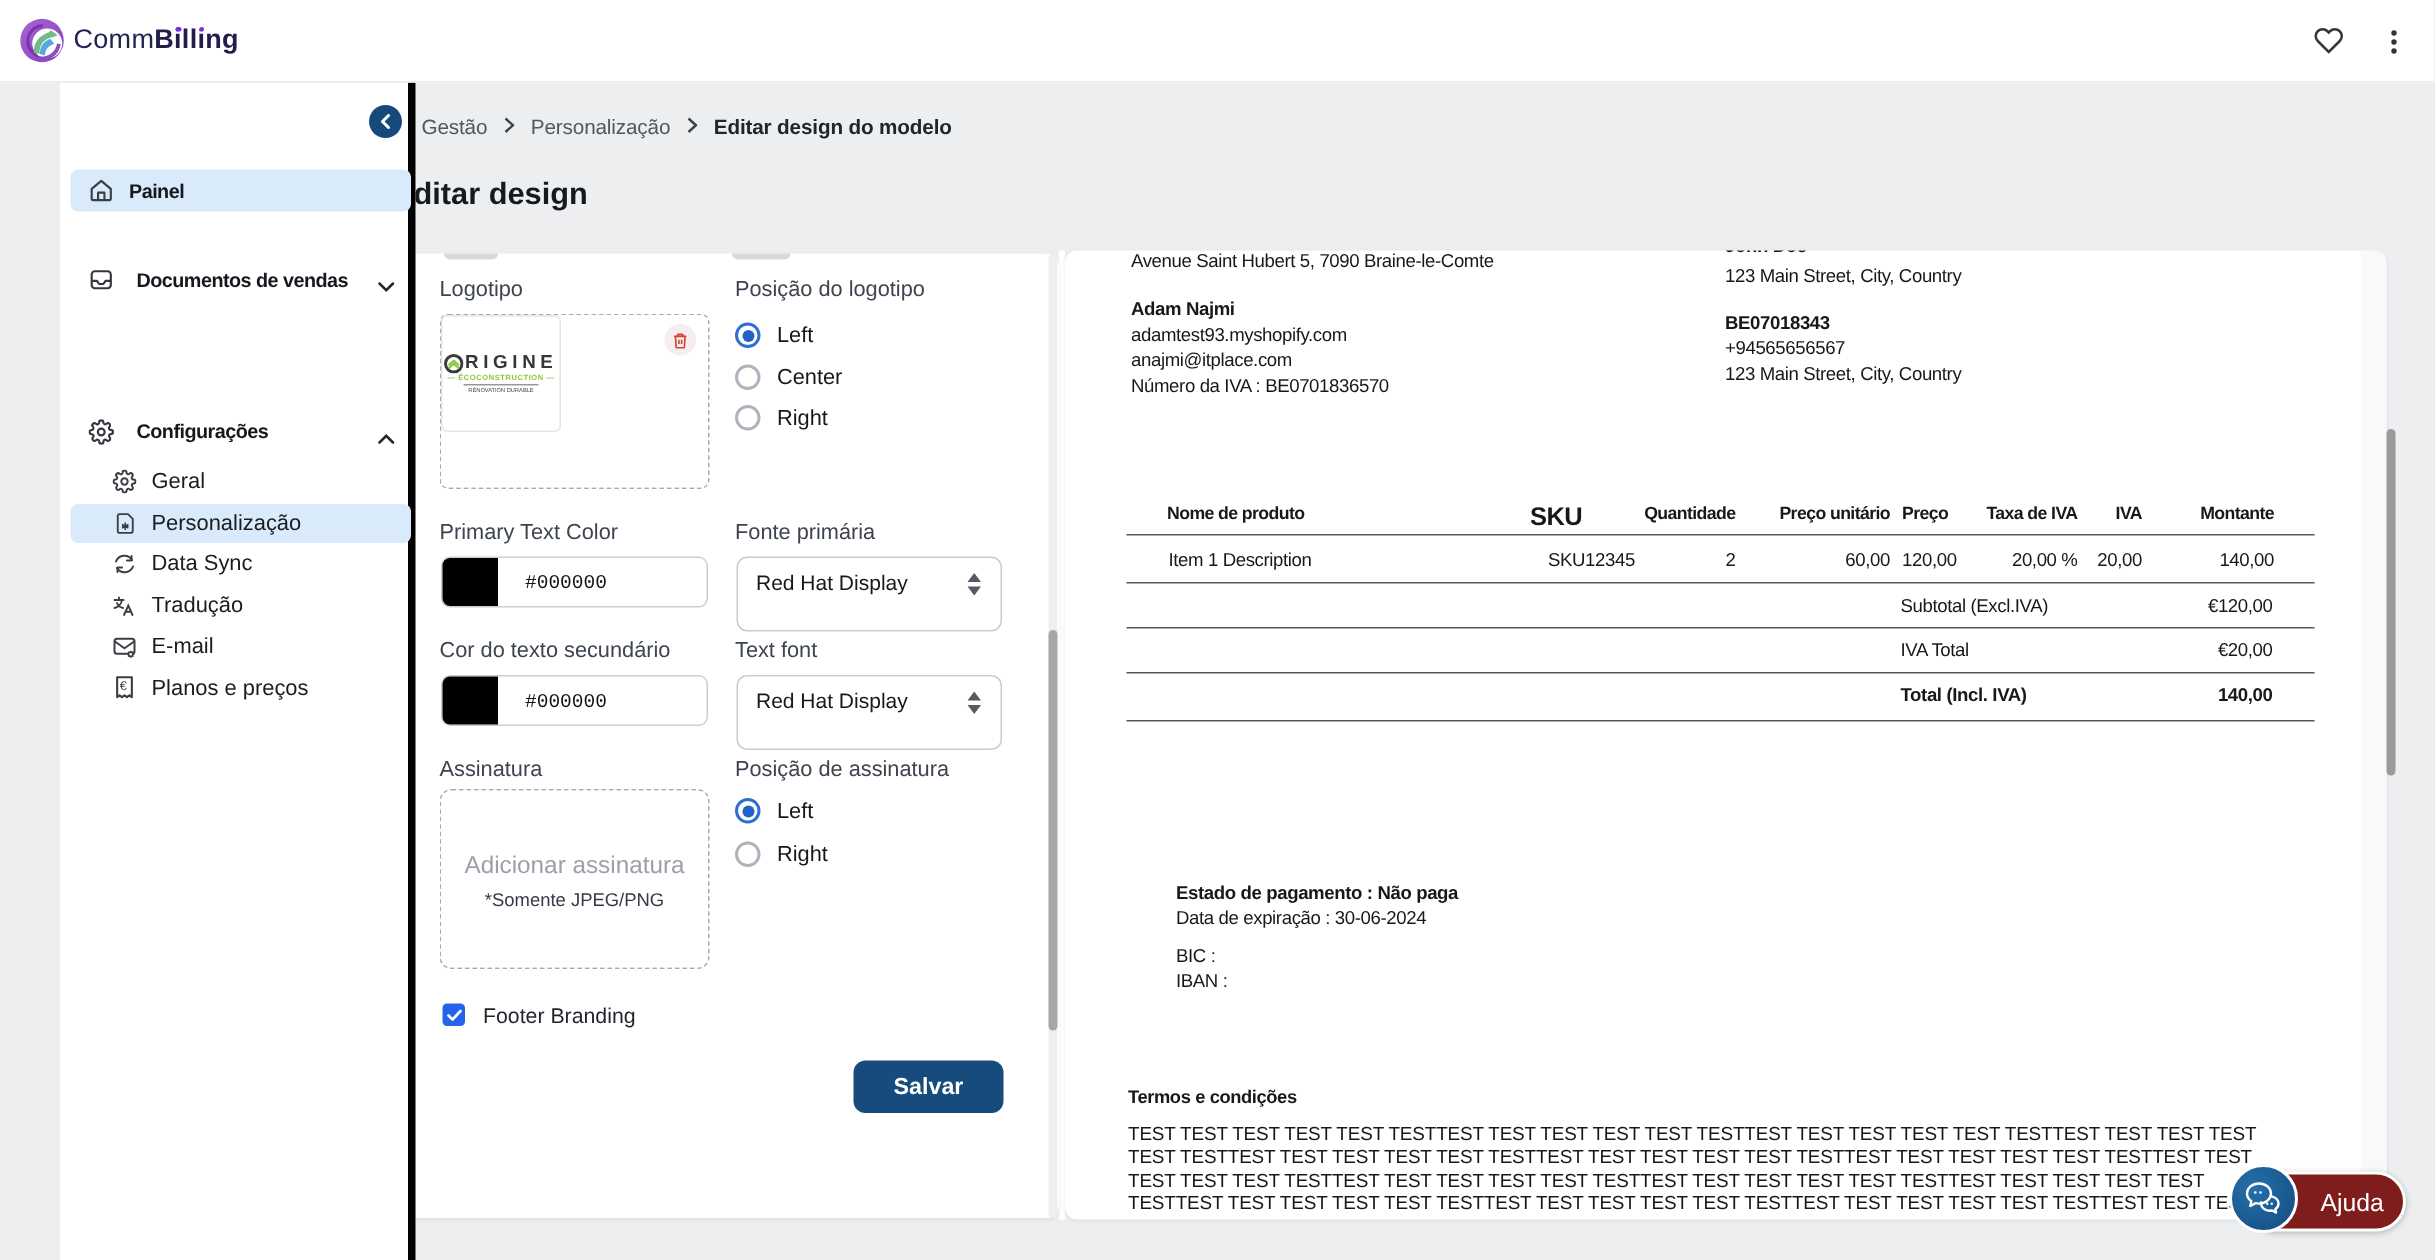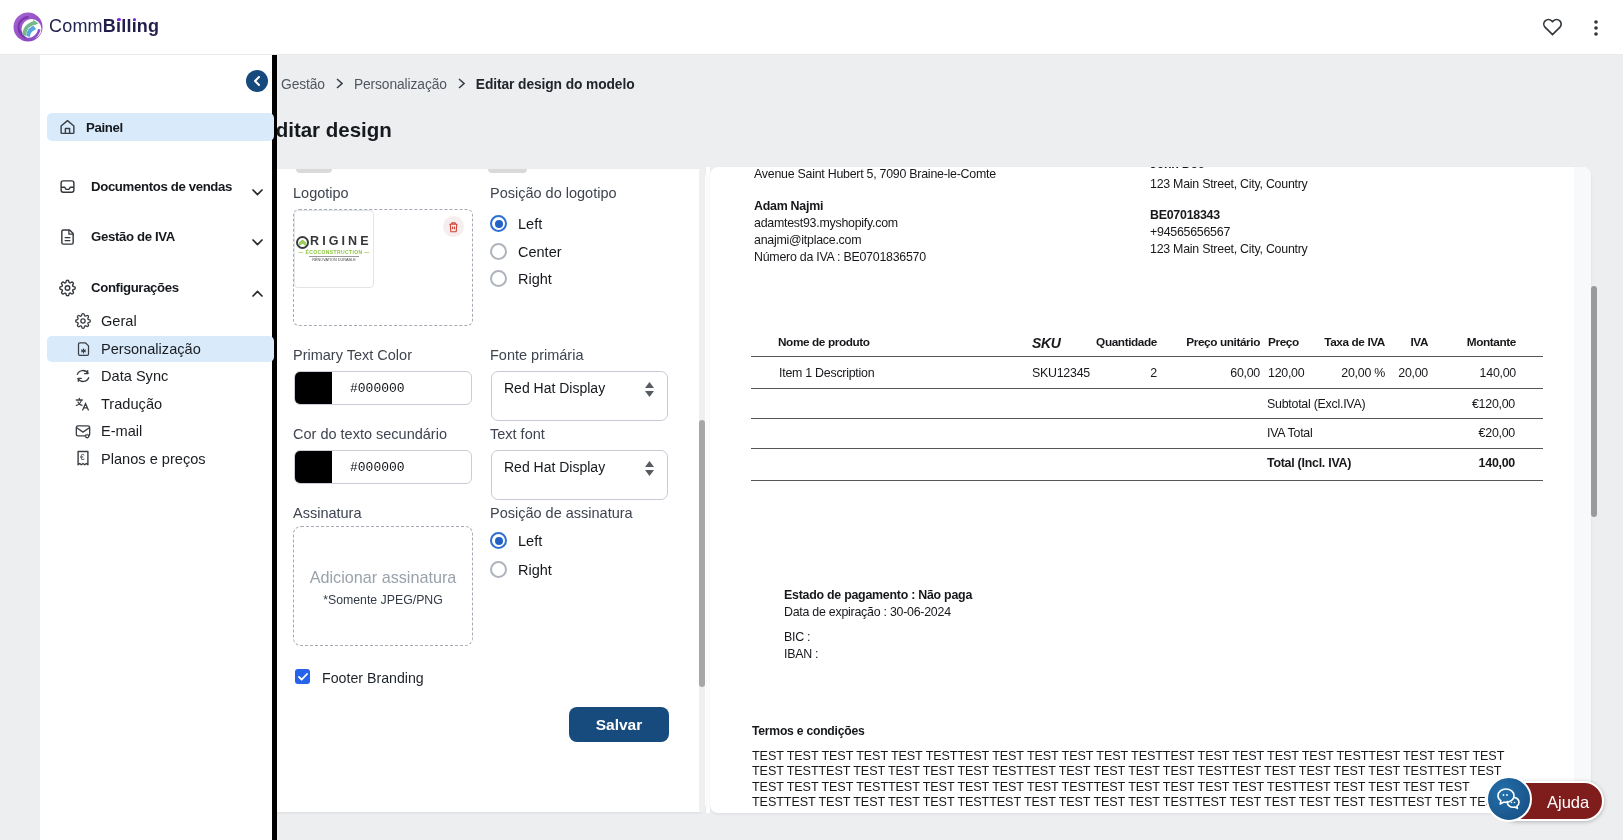--- a/index.html
+++ b/index.html
@@ -115,33 +115,20 @@
           <rect x="3" y="4" width="18" height="16" rx="3"></rect>
           <path d="M3 13 h5 l2 3 h4 l2-3 h5"></path>
         </svg>
       </span>
     <span class="tx">Documentos de vendas</span>
     <span class="ch"><svg width="11" height="7" viewBox="0 0 11 7" fill="none" stroke="#23272c" stroke-width="1.7" stroke-linecap="round">
           <path d="M1 1 L5.5 5.5 L10 1"></path>
         </svg></span>
   </div>
 
-  <div class="mi" style="top:167.5px;">
-    <span class="ic">
-        <svg width="17" height="18" viewBox="0 0 24 24" fill="none" stroke="#33373d" stroke-width="2" stroke-linejoin="round">
-          <path d="M6 2 h9 l5 5 v13 a2 2 0 0 1 -2 2 H6 a2 2 0 0 1 -2 -2 V4 a2 2 0 0 1 2 -2 z"></path>
-          <path d="M14 2 v6 h6" stroke-width="1.8"></path>
-          <path d="M8 13 h8 M8 17 h8" stroke-width="1.8"></path>
-        </svg>
-      </span>
-    <span class="tx">Gestão de IVA</span>
-    <span class="ch"><svg width="11" height="7" viewBox="0 0 11 7" fill="none" stroke="#23272c" stroke-width="1.7" stroke-linecap="round">
-          <path d="M1 1 L5.5 5.5 L10 1"></path>
-        </svg></span>
-  </div>
 
   <div class="mi" style="top:218.5px;">
     <span class="ic">
         <svg width="18" height="18" viewBox="0 0 24 24" fill="none" stroke="#33373d" stroke-width="2">
           <circle cx="12" cy="12" r="3.2"></circle>
           <path d="M19.4 15a1.65 1.65 0 0 0 .33 1.82l.06.06a2 2 0 1 1-2.83 2.83l-.06-.06a1.65 1.65 0 0 0-1.82-.33 1.65 1.65 0 0 0-1 1.51V21a2 2 0 1 1-4 0v-.09A1.65 1.65 0 0 0 9 19.4a1.65 1.65 0 0 0-1.82.33l-.06.06a2 2 0 1 1-2.83-2.83l.06-.06a1.65 1.65 0 0 0 .33-1.82 1.65 1.65 0 0 0-1.51-1H3a2 2 0 1 1 0-4h.09A1.65 1.65 0 0 0 4.6 9a1.65 1.65 0 0 0-.33-1.82l-.06-.06a2 2 0 1 1 2.83-2.83l.06.06a1.65 1.65 0 0 0 1.82.33H9a1.65 1.65 0 0 0 1-1.51V3a2 2 0 1 1 4 0v.09a1.65 1.65 0 0 0 1 1.51 1.65 1.65 0 0 0 1.82-.33l.06-.06a2 2 0 1 1 2.83 2.83l-.06.06a1.65 1.65 0 0 0-.33 1.82V9a1.65 1.65 0 0 0 1.51 1H21a2 2 0 1 1 0 4h-.09a1.65 1.65 0 0 0-1.51 1z"></path>
         </svg>
       </span>
     <span class="tx">Configurações</span>
     <span class="ch"><svg width="11" height="7" viewBox="0 0 11 7" fill="none" stroke="#23272c" stroke-width="1.7" stroke-linecap="round">
@@ -333,21 +320,21 @@
   <div class="pv" style="left:44px; top:66px;">anajmi@itplace.com</div>
   <div class="pv" style="left:44px; top:83px;">Número da IVA : BE0701836570</div>
 
   <div class="pv b" style="left:440px; top:-10.5px;">John Doe</div>
   <div class="pv" style="left:440px; top:10px;">123 Main Street, City, Country</div>
   <div class="pv b" style="left:440px; top:41px;">BE07018343</div>
   <div class="pv" style="left:440px; top:58px;">+94565656567</div>
   <div class="pv" style="left:440px; top:75px;">123 Main Street, City, Country</div>
 
   <div class="pv b" style="left:68px; top:168px; font-size:11.8px; letter-spacing:-0.4px;">Nome de produto</div>
-  <div class="pv b" style="left:322px; top:168px; font-size:14px; letter-spacing:-0.4px;font-style:italic;">SKU</div>
+  <div class="pv b" style="left:310px; top:168px; font-size:17px; letter-spacing:-0.4px;">SKU</div>
   <div class="pv b" style="left:346px; top:168px; width:101px; text-align:right; font-size:11.8px; letter-spacing:-0.4px;">Quantidade</div>
   <div class="pv b" style="left:450px; top:168px; width:100px; text-align:right; font-size:11.8px; letter-spacing:-0.4px;">Preço unitário</div>
   <div class="pv b" style="left:558px; top:168px; font-size:11.8px; letter-spacing:-0.4px;">Preço</div>
   <div class="pv b" style="left:600px; top:168px; width:75px; text-align:right; font-size:11.8px; letter-spacing:-0.4px;">Taxa de IVA</div>
   <div class="pv b" style="left:680px; top:168px; width:38px; text-align:right; font-size:11.8px; letter-spacing:-0.4px;">IVA</div>
   <div class="pv b" style="left:740px; top:168px; width:66px; text-align:right; font-size:11.8px; letter-spacing:-0.4px;">Montante</div>
   <div class="tline" style="top:189px;"></div>
 
   <div class="pv" style="left:69px; top:198.5px;">Item 1 Description</div>
   <div class="pv" style="left:322px; top:198.5px;">SKU12345</div>

